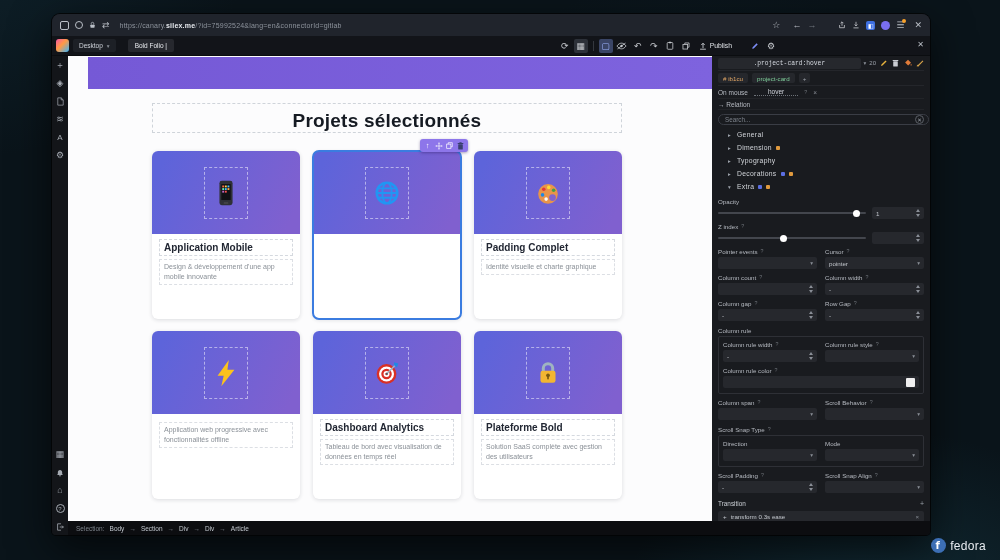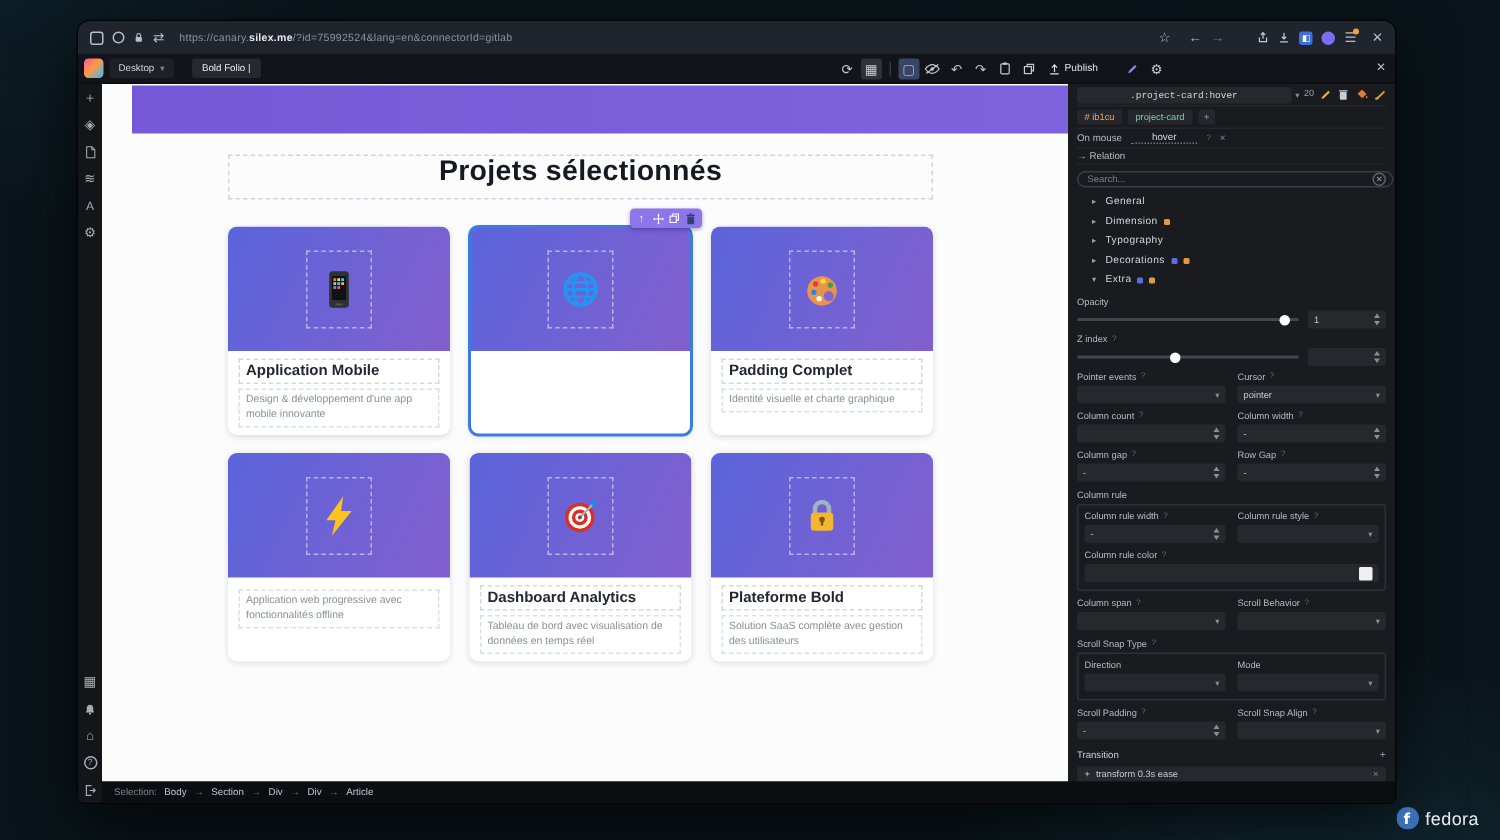--- a/index.html
+++ b/index.html
@@ -41,24 +41,24 @@
   .xend{position:absolute;right:6px;top:26px;color:#b9bec6;font-size:8px}
   
   .sidebar{position:absolute;left:0;top:42px;bottom:0;width:16px;background:#131519;display:flex;flex-direction:column;align-items:center;padding-top:4px;gap:7px}
   .sico{width:12px;height:11px;display:flex;align-items:center;justify-content:center;color:#a6abb3;font-size:9px;line-height:1}
   .sidebar .push{flex:1}
   .helpc{width:9px;height:9px;border:1px solid #a6abb3;border-radius:50%;font-size:6px;display:flex;align-items:center;justify-content:center}
   
   .canvas{position:absolute;left:16px;top:42px;right:218px;bottom:14px;background:#fcfcfd;overflow:hidden}
   .hero{position:absolute;left:20px;right:0;top:1px;height:32px;background:linear-gradient(90deg,#7559d6,#7e63de)}
   .content{position:absolute;left:84px;top:47px;width:470px}
-  .titlebox{border:1px dashed #cfd4da;height:30px;display:flex;align-items:flex-start;justify-content:center}
+  .titlebox{border:1px dashed #cfd4da;height:30px;display:flex;align-items:flex-end;justify-content:center}
   .titlebox h1{font-size:19px;font-weight:700;color:#151a22;letter-spacing:.2px}
   .grid{position:relative;margin-top:18px;display:grid;grid-template-columns:repeat(3,148px);gap:12px 13px}
-  .card{background:#fff;border-radius:6px;overflow:hidden;box-shadow:0 1px 4px rgba(20,26,40,.14);height:139px}
+  .card{background:#fff;border-radius:6px;overflow:hidden;box-shadow:0 1px 4px rgba(20,26,40,.14);height:168px}
   .card.selected{outline:2px solid #3b7ce0;outline-offset:-1px}
   .chero{height:83px;background:linear-gradient(115deg,#5d64da 8%,#8060cf 92%);display:flex;align-items:center;justify-content:center}
   .ebox{width:44px;height:52px;border:1px dashed rgba(255,255,255,.5);display:flex;align-items:center;justify-content:center}
   .cbody{padding:5px 7px}
   .ct{border:1px dashed #d5d9df;padding:2px 4px;font-size:10px;font-weight:700;color:#222733}
   .cd{border:1px dashed #dcdfe4;padding:2px 4px;font-size:7px;line-height:1.4;color:#8a9097;margin-top:3px;min-height:14px}
   .minibar{position:absolute;left:268px;top:-12px;height:13px;background:#8d76ea;border-radius:3px;display:flex;align-items:center;gap:2px;padding:0 3px;box-shadow:0 1px 3px rgba(40,20,90,.4);z-index:5}
   .mico{width:9px;height:9px;display:flex;align-items:center;justify-content:center;color:#fff;font-size:7.5px;line-height:1}
   
   .status{position:absolute;left:16px;right:0;bottom:0;height:14px;background:#0c0d10;display:flex;align-items:center;gap:5px;padding:0 8px;font-size:6.5px;color:#7d838b}

